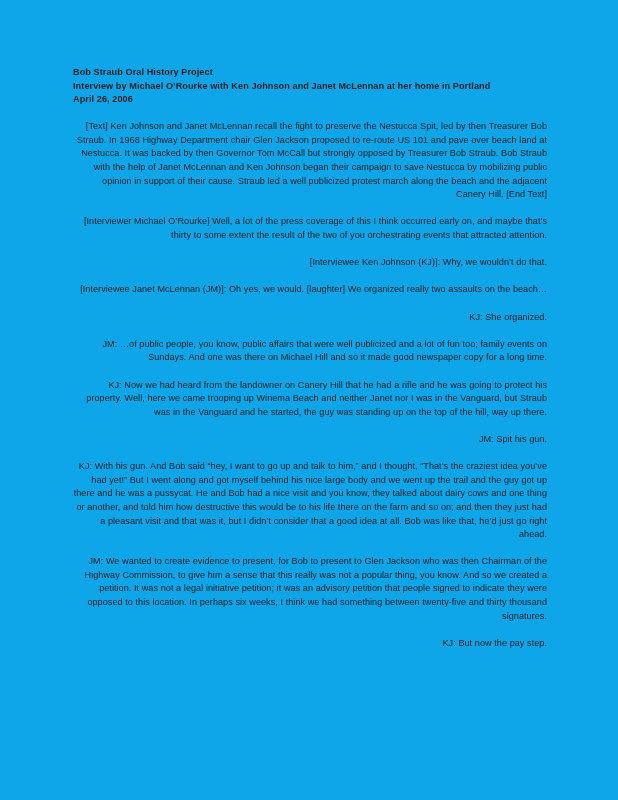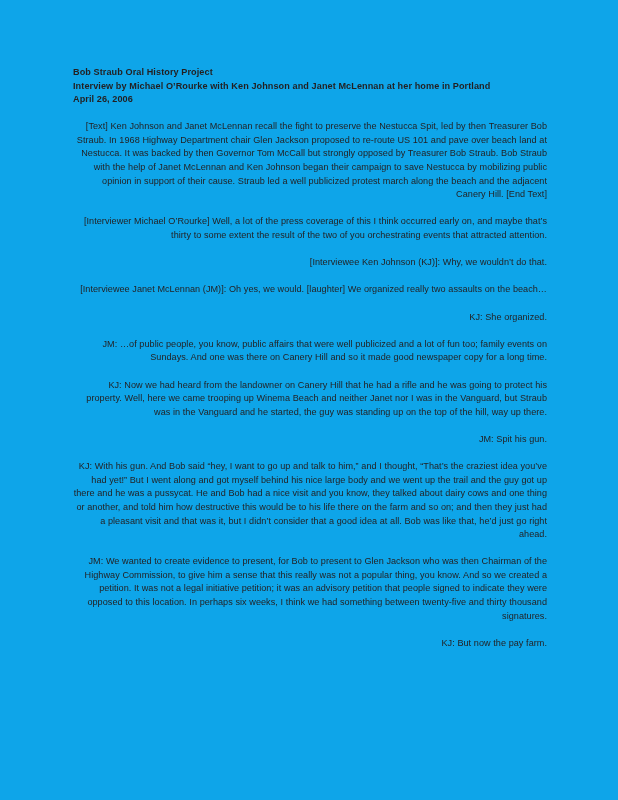--- a/index.html
+++ b/index.html
@@ -62,22 +62,22 @@
       <span class="hline">Interview by Michael O’Rourke with Ken Johnson and Janet McLennan at her home in Portland</span>
       <span class="hline">April 26, 2006</span>
     </div>
 
     <div id="paragraphs">
         <p class="para">[Text] Ken Johnson and Janet McLennan recall the fight to preserve the Nestucca Spit, led by then Treasurer Bob Straub. In 1968 Highway Department chair Glen Jackson proposed to re-route US 101 and pave over beach land at Nestucca. It was backed by then Governor Tom McCall but strongly opposed by Treasurer Bob Straub. Bob Straub with the help of Janet McLennan and Ken Johnson began their campaign to save Nestucca by mobilizing public opinion in support of their cause. Straub led a well publicized protest march along the beach and the adjacent Canery Hill. [End Text]</p>
         <p class="para">[Interviewer Michael O’Rourke] Well, a lot of the press coverage of this I think occurred early on, and maybe that’s thirty to some extent the result of the two of you orchestrating events that attracted attention.</p>
         <p class="para">[Interviewee Ken Johnson (KJ)]: Why, we wouldn’t do that.</p>
         <p class="para">[Interviewee Janet McLennan (JM)]: Oh yes, we would. [laughter] We organized really two assaults on the beach…</p>
         <p class="para">KJ: She organized.</p>
-        <p class="para">JM: …of public people, you know, public affairs that were well publicized and a lot of fun too; family events on Sundays. And one was there on Canery Hill and so it made good newspaper copy for a long time.</p>
+        <p class="para">JM: …of public people, you know, public affairs that were well publicized and a lot of fun too; family events on Sundays. And one was there on Michael Hill and so it made good newspaper copy for a long time.</p>
         <p class="para">KJ: Now we had heard from the landowner on Canery Hill that he had a rifle and he was going to protect his property. Well, here we came trooping up Winema Beach and neither Janet nor I was in the Vanguard, but Straub was in the Vanguard and he started, the guy was standing up on the top of the hill, way up there.</p>
         <p class="para">JM: Spit his gun.</p>
         <p class="para">KJ: With his gun. And Bob said “hey, I want to go up and talk to him,” and I thought, “That’s the craziest idea you’ve had yet!” But I went along and got myself behind his nice large body and we went up the trail and the guy got up there and he was a pussycat. He and Bob had a nice visit and you know, they talked about dairy cows and one thing or another, and told him how destructive this would be to his life there on the farm and so on; and then they just had a pleasant visit and that was it, but I didn’t consider that a good idea at all. Bob was like that, he’d just go right ahead.</p>
         <p class="para">JM: We wanted to create evidence to present, for Bob to present to Glen Jackson who was then Chairman of the Highway Commission, to give him a sense that this really was not a popular thing, you know. And so we created a petition. It was not a legal initiative petition; it was an advisory petition that people signed to indicate they were opposed to this location. In perhaps six weeks, I think we had something between twenty-five and thirty thousand signatures.</p>
-        <p class="para">KJ: But now the pay farm.</p>
+        <p class="para">KJ: But now the pay step.</p>
       </div>
 
   </div>
 </div>
 
 </body></html>

